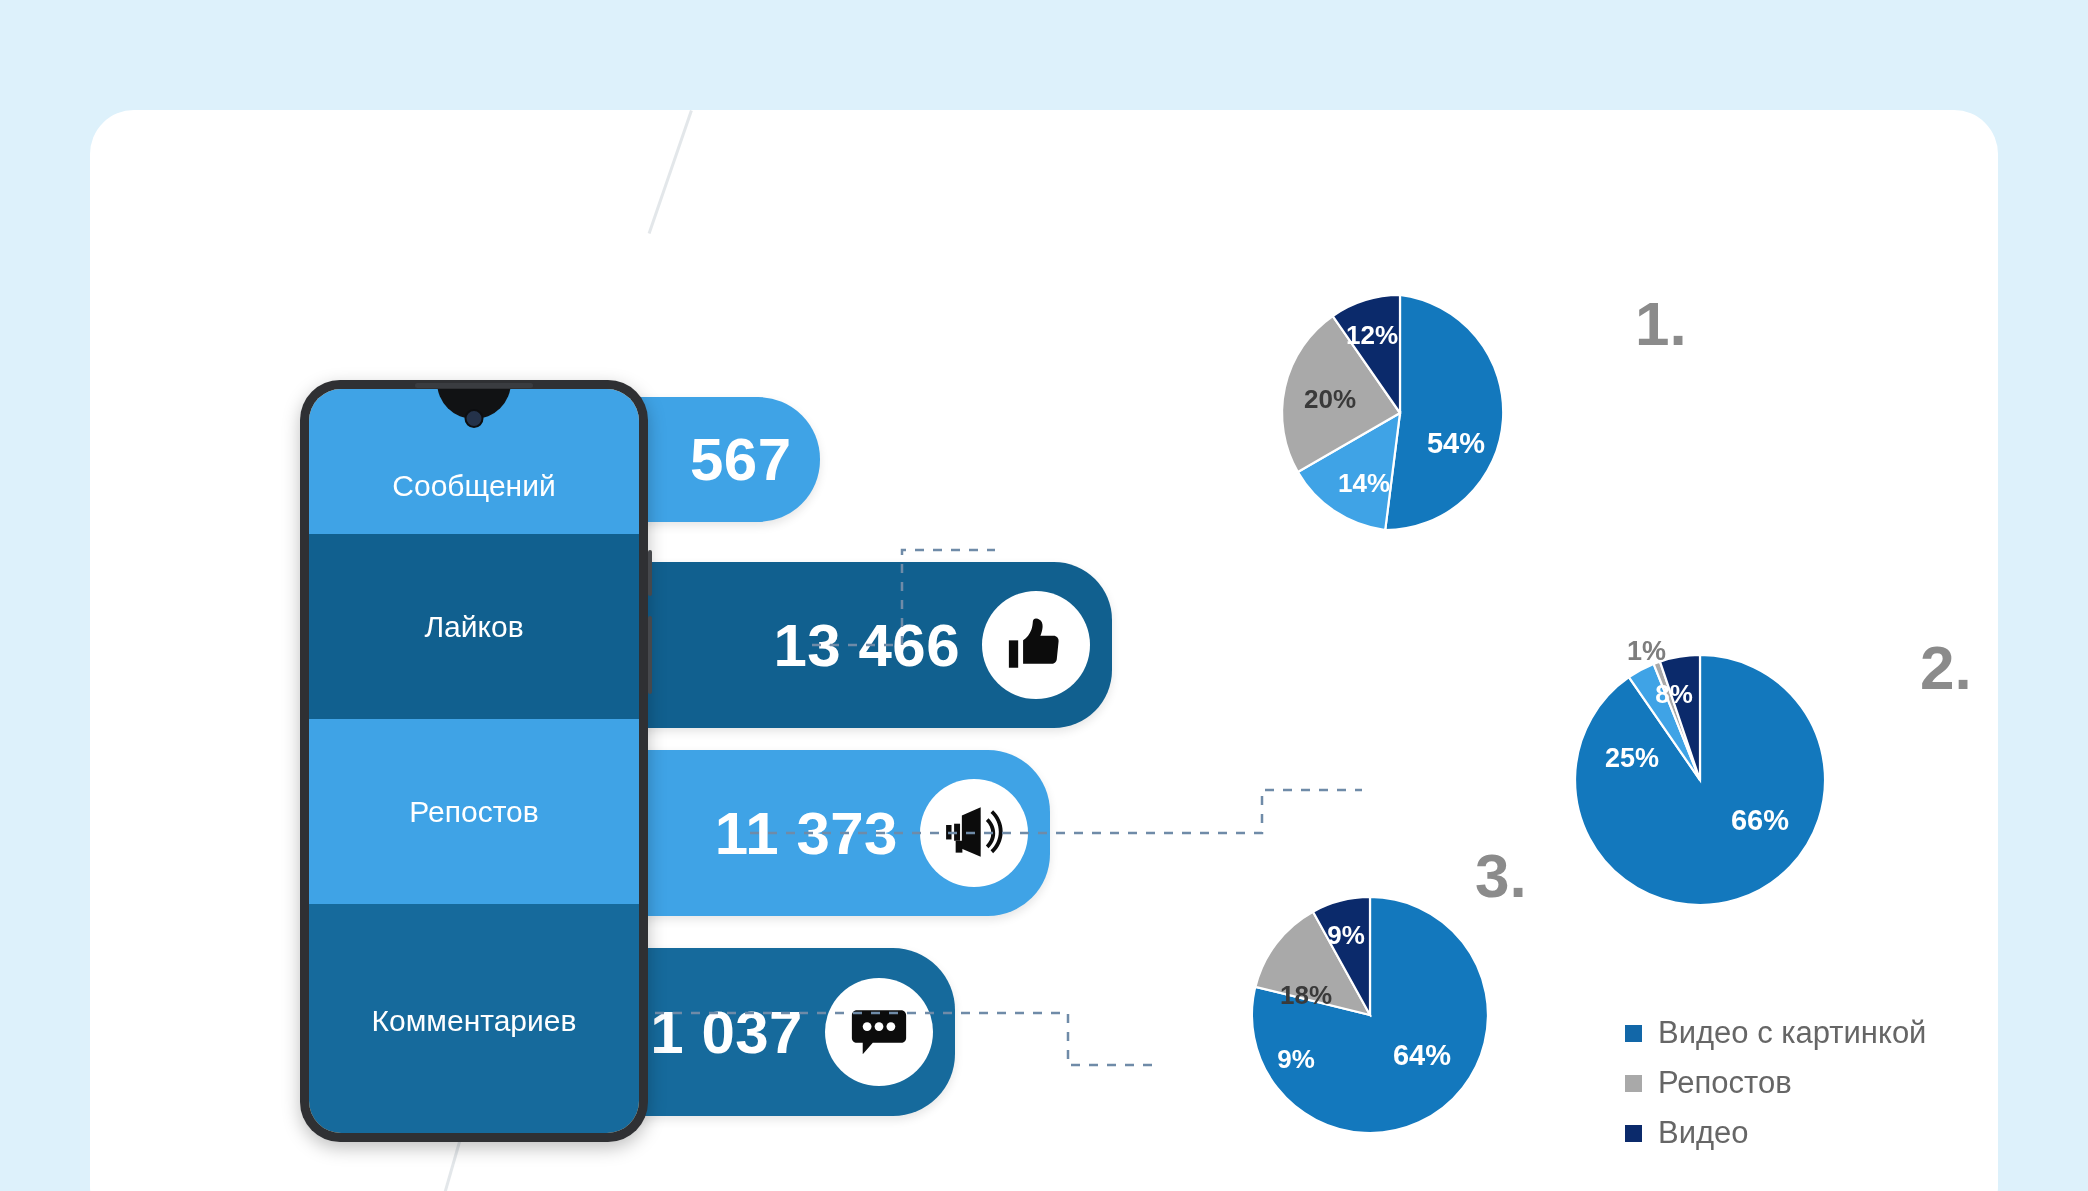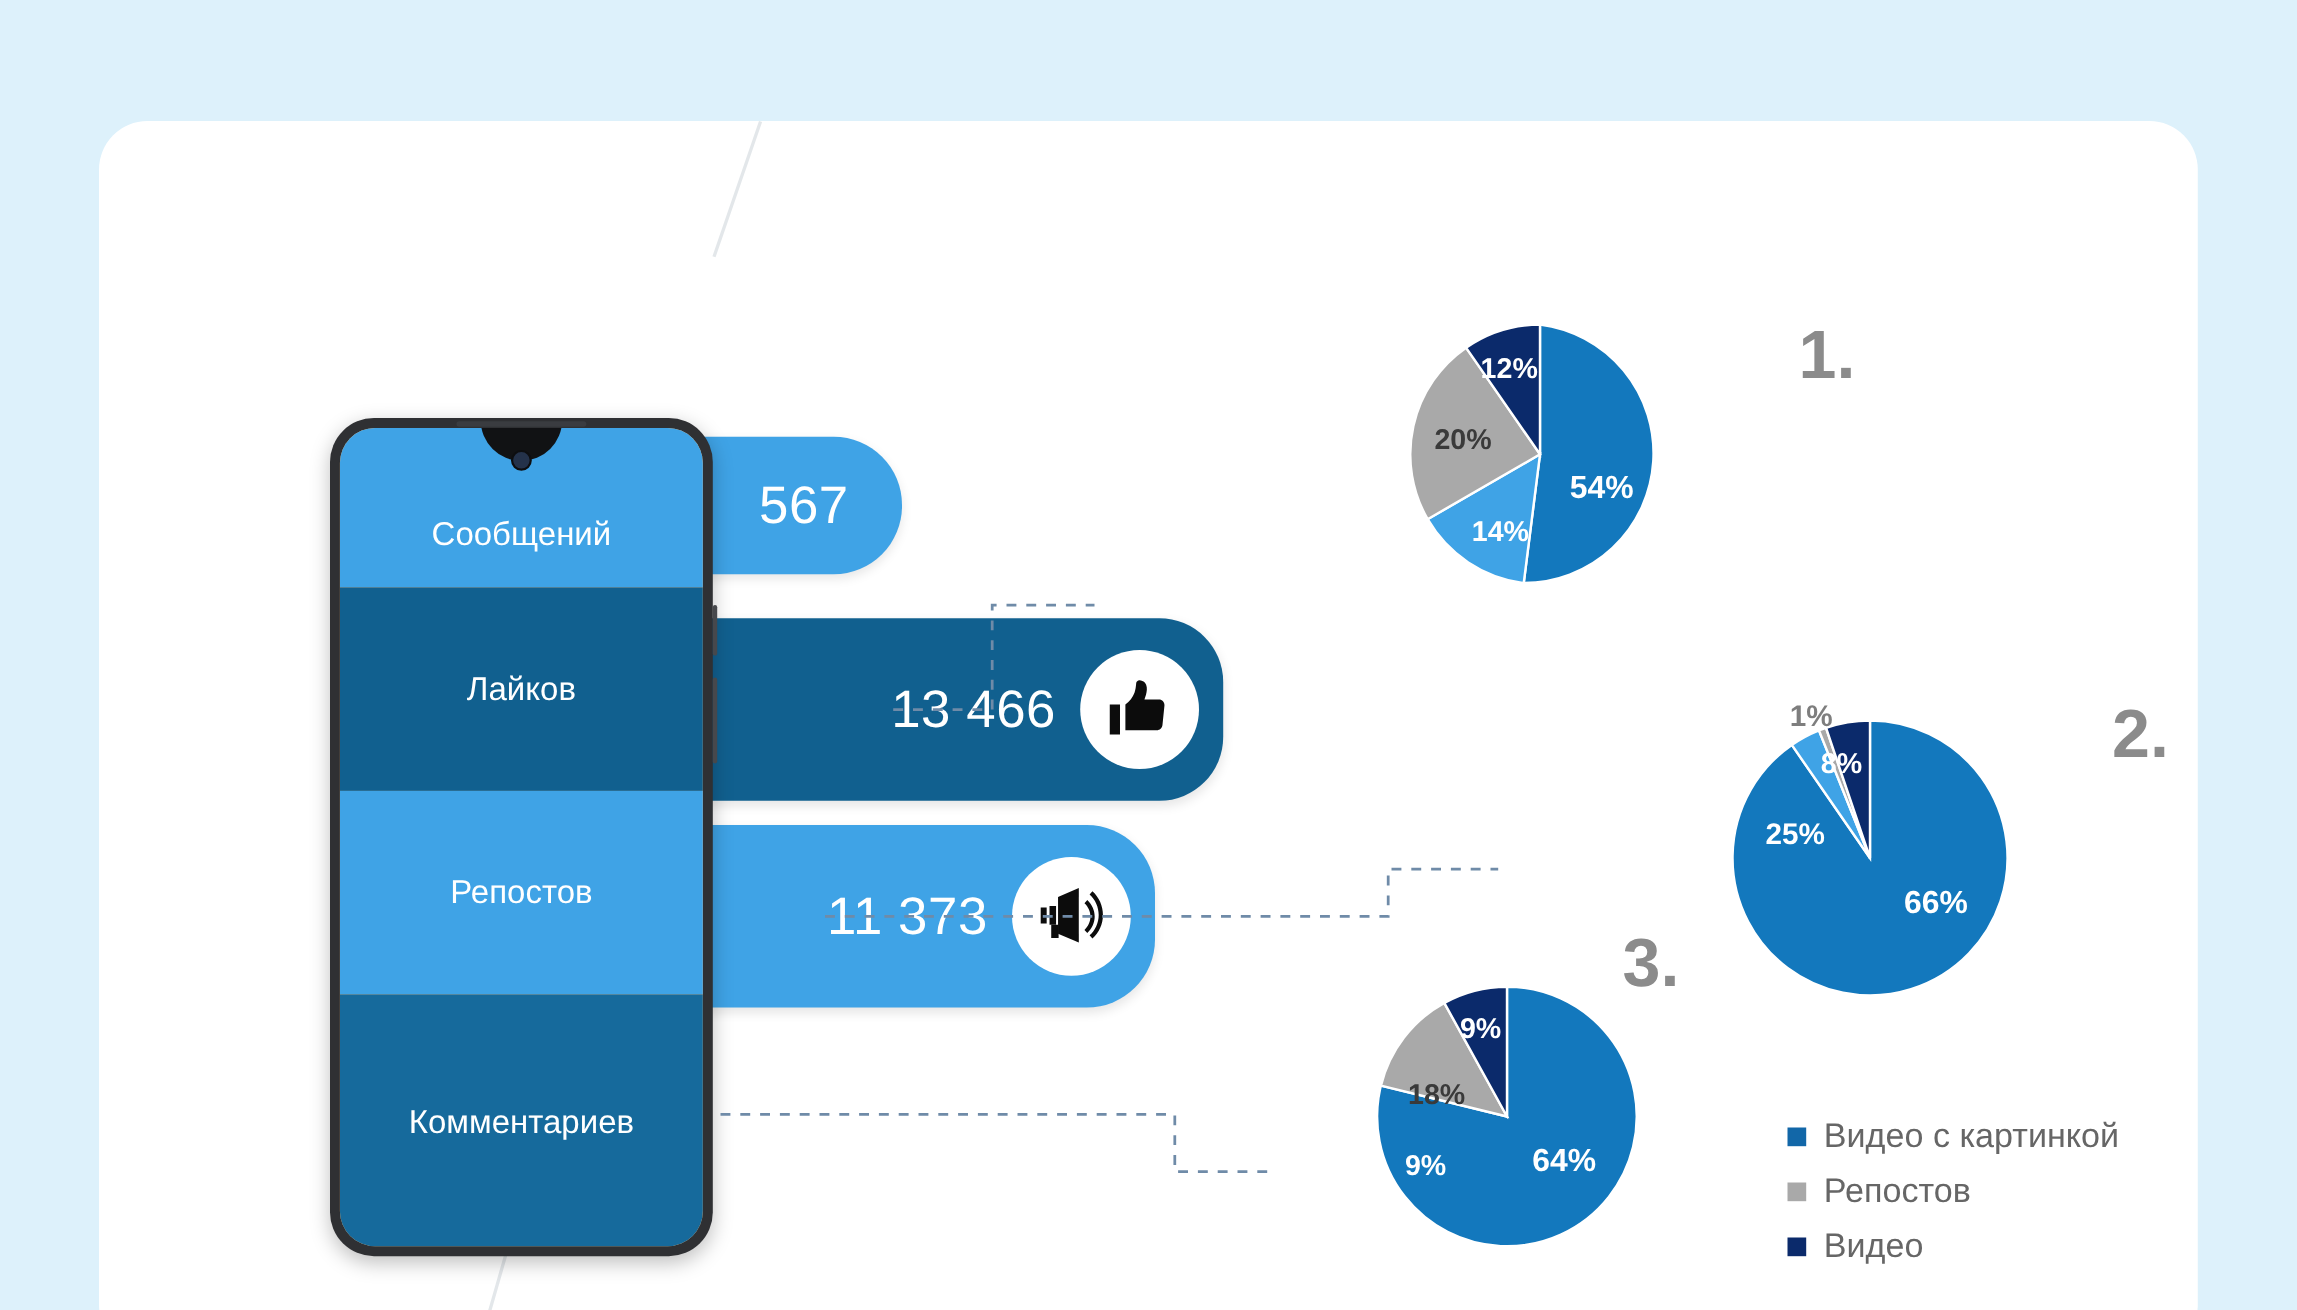--- a/index.html
+++ b/index.html
@@ -45,22 +45,22 @@
   
   .bar {
     position: absolute;
     display: flex;
     align-items: center;
     color: #ffffff;
     box-shadow: 0 4px 10px rgba(0,0,0,0.10);
   }
   .bar .bar-value {
     position: absolute;
-    font-size: 48px;
-    font-weight: 400;
+    font-size: 60px;
+    font-weight: 700;
     letter-spacing: 0.5px;
     white-space: nowrap;
   }
 
   #bar-messages  { left: 300px; top: 287px; width: 430px; height: 125px;
                    background: #3fa3e6; border-radius: 0 62px 62px 0; }
   #bar-likes     { left: 300px; top: 452px; width: 722px; height: 166px;
                    background: #11608f; border-radius: 0 58px 58px 0; }
   #bar-reposts   { left: 300px; top: 640px; width: 660px; height: 166px;
                    background: #3fa3e6; border-radius: 0 62px 62px 0; }
@@ -265,20 +265,31 @@
           <path d="M1.2 8.9h2.1v5.6H1.2z"></path>
           <path d="M4.3 8.4h2.3v6.6H4.3z"></path>
           <path d="M4.9 15.0h2.6v4.6H4.9z"></path>
           <path d="M7.3 5.2 14.6 2v19.2L7.3 18.1z"></path>
           <path d="M16.6 7.4c1.3 1.2 2.1 2.9 2.1 4.7s-.8 3.5-2.1 4.7l1 1.1c1.6-1.5 2.6-3.6 2.6-5.8s-1-4.3-2.6-5.8z"></path>
           <path d="M19.6 4.3c2 1.8 3.2 4.4 3.2 7.2s-1.2 5.4-3.2 7.2l1 1.1c2.3-2.1 3.7-5.1 3.7-8.3s-1.4-6.2-3.7-8.3z" transform="translate(-1.2,0)"></path>
         </svg>
       </span>
     </div>
 
+    <div class="bar" id="bar-comments">
+      <span class="bar-value">1 037</span>
+      <span class="bar-icon">
+        <svg viewBox="0 0 24 24" aria-hidden="true">
+          <path d="M3.4 3.6h17.2c1.05 0 1.9.85 1.9 1.9v8.8c0 1.05-.85 1.9-1.9 1.9H9.6l-3.9 4.4v-4.4H3.4c-1.05 0-1.9-.85-1.9-1.9V5.5c0-1.05.85-1.9 1.9-1.9z"></path>
+          <circle cx="7.4" cy="9.9" r="1.7" fill="#ffffff"></circle>
+          <circle cx="12.0" cy="9.9" r="1.7" fill="#ffffff"></circle>
+          <circle cx="16.6" cy="9.9" r="1.7" fill="#ffffff"></circle>
+        </svg>
+      </span>
+    </div>
 
     <div id="phone">
       <div id="phone-speaker"></div>
       <div id="phone-screen">
         <div id="phone-notch"></div>
         <div id="phone-camera"></div>
 
         <div class="screen-row" id="scr-messages">
           <span class="screen-label">Сообщений</span>
         </div>

